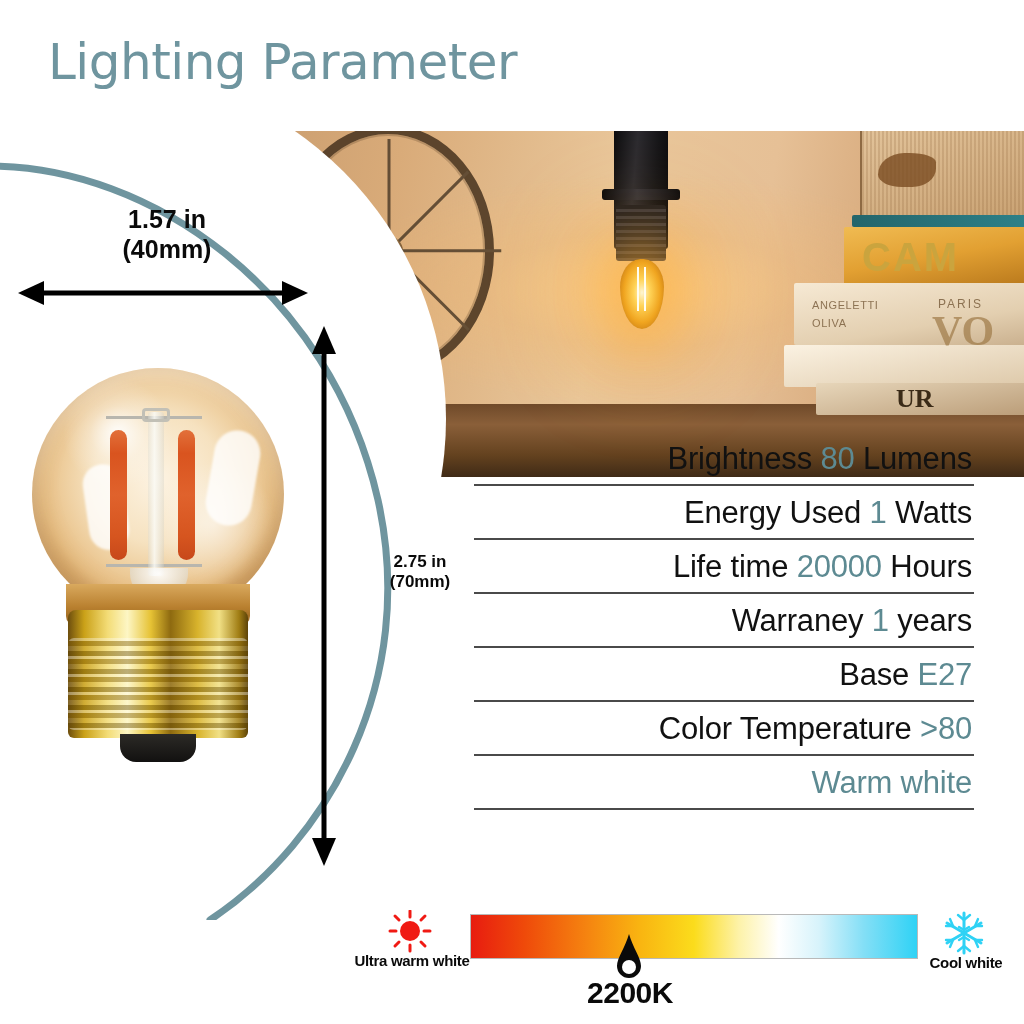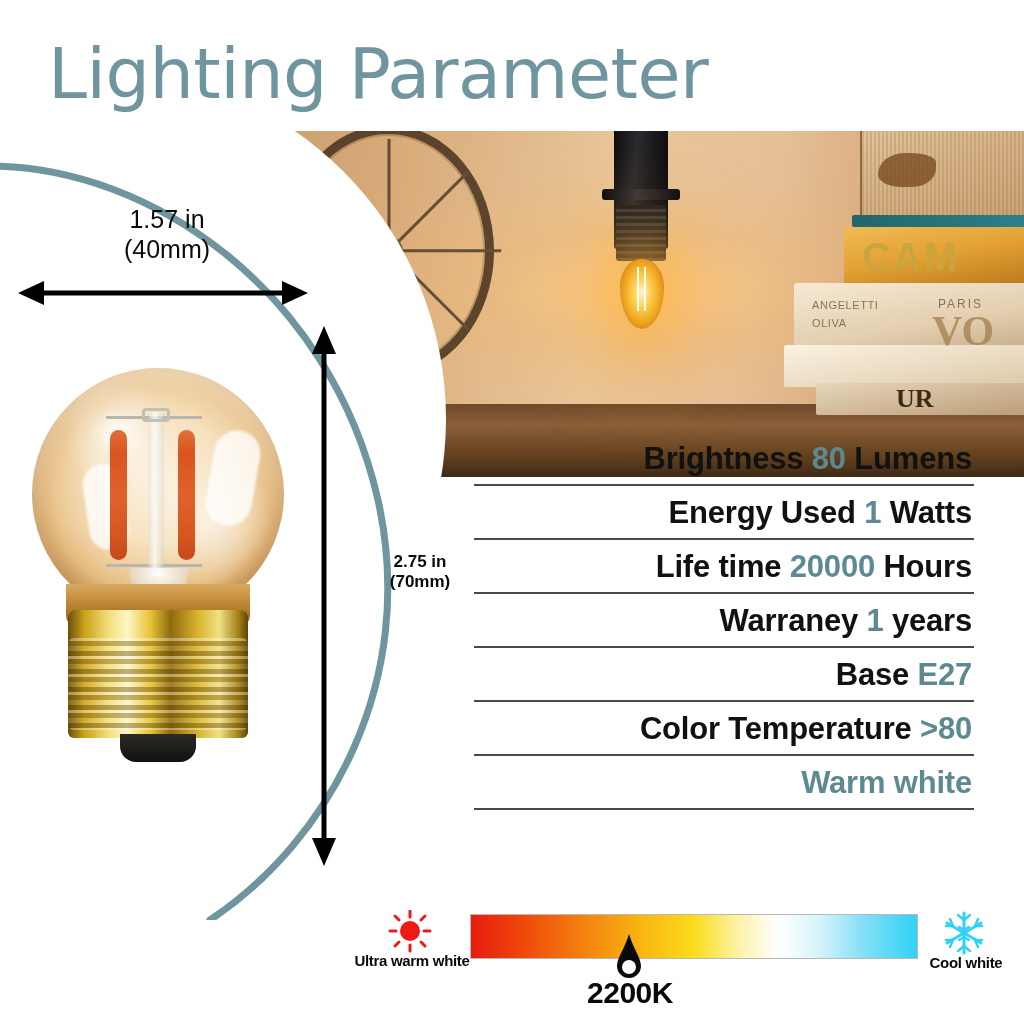--- a/index.html
+++ b/index.html
@@ -18,21 +18,21 @@
     height: 1024px;
     background: #ffffff;
     overflow: hidden;
   }
 
   
   #page-title {
     position: absolute;
     left: 48px;
     top: 33px;
-    font-size: 70px;
+    font-size: 50px;
     font-weight: 400;
     letter-spacing: -0.5px;
     color: #6f959f;
     font-family: "DejaVu Sans", sans-serif;
     white-space: nowrap;
   }
 
   
   #photo-wrap {
     position: absolute;
@@ -285,21 +285,21 @@
     background: linear-gradient(180deg, #2c2a26, #121110);
     border-radius: 0 0 16px 16px;
   }
 
   
   #dim-width-label {
     position: absolute;
     left: 42px; top: 205px;
     width: 250px;
     text-align: center;
-    font-size: 25px; font-weight: 400; color: #0a0a0a;
+    font-size: 25px; font-weight: 700; color: #0a0a0a;
     line-height: 1.18;
   }
   #dim-width-arrow { position: absolute; left: 18px; top: 276px; width: 290px; height: 34px; }
   #dim-height-label {
     position: absolute;
     left: 340px; top: 552px;
     width: 160px;
     text-align: center;
     font-size: 17px; font-weight: 700; color: #0a0a0a;
     line-height: 1.18;
@@ -315,21 +315,21 @@
   .spec-row {
     position: relative;
     height: 54px;
     text-align: right;
     white-space: nowrap;
   }
   .spec-row .txt {
     display: block;
     padding-right: 4px;
     font-size: 31px;
-    font-weight: 700;
+    font-weight: 400;
     color: #111111;
     line-height: 54px;
     letter-spacing: -0.2px;
   }
   .spec-row .val { color: #5d8a92; }
   .spec-row.accent .txt { color: #5d8a92; text-align: right; padding-left: 2px; }
   .spec-sep {
     position: absolute;
     left: 22px; right: 2px; bottom: 0;
     height: 1.6px;

